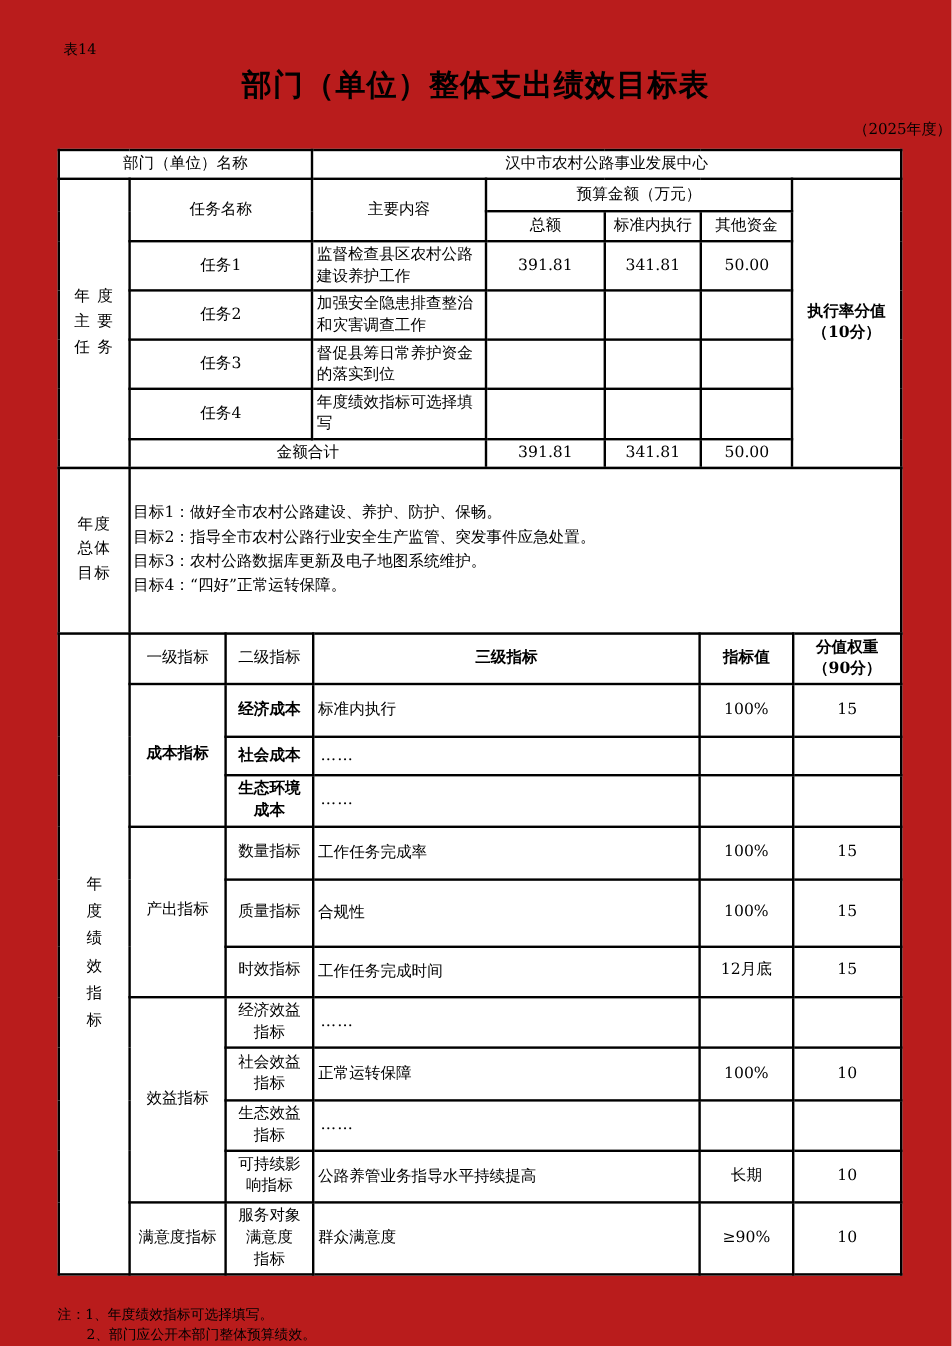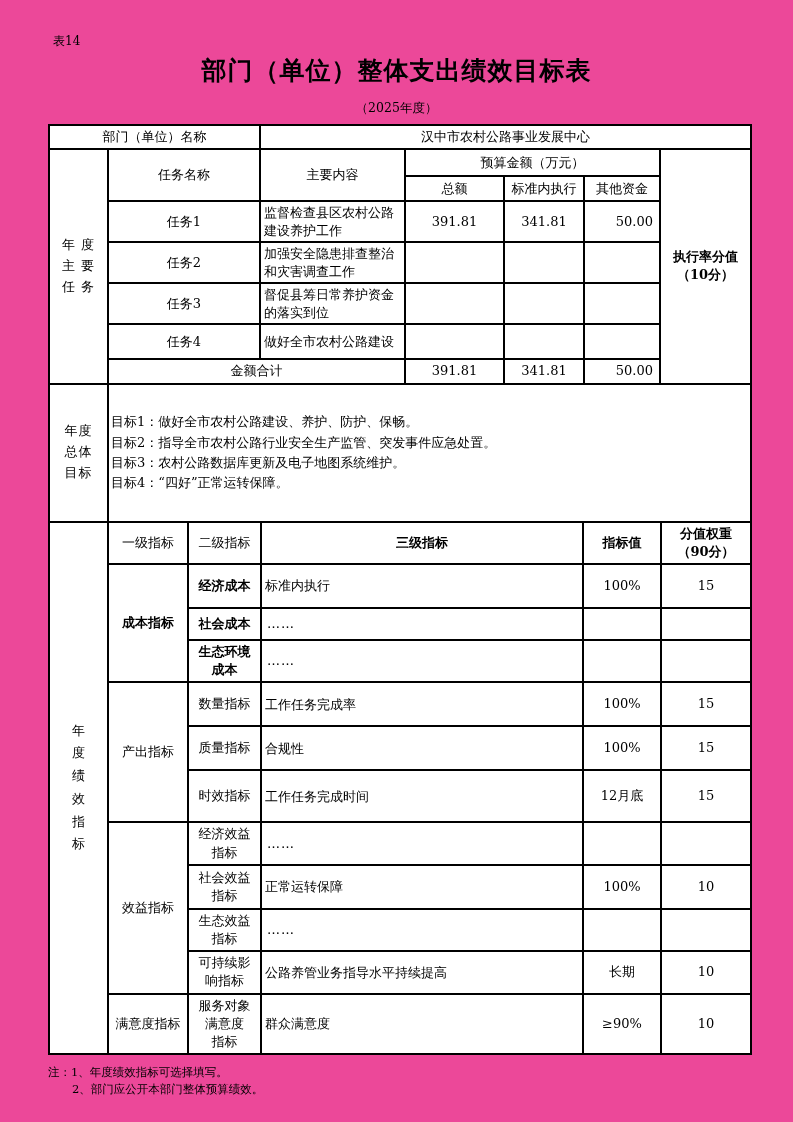--- a/index.html
+++ b/index.html
@@ -3,59 +3,59 @@
 <meta charset="utf-8">
 <style>
   * { margin:0; padding:0; box-sizing:border-box; }
   html,body { background:#ffffff; }
   body {
     width:793px; height:1122px;
     font-family:"DejaVu Serif","Liberation Serif",serif;
     color:#000;
     position:relative;
   }
-  .sheet { position:absolute; inset:0; background:#ec4899; }
+  .sheet { position:absolute; inset:0; background:#b91c1c; }
 
   .sheet-label {
     position:absolute; left:53px; top:33px;
     font-size:12px;
   }
   .page-title {
     position:absolute; left:0; right:0; top:54px;
     text-align:center; font-size:25px; font-weight:700;
     letter-spacing:1px;
   }
   .page-subtitle {
     position:absolute; left:0; right:0; top:100px;
-    text-align:center; font-size:12.5px;
+    text-align:right; font-size:12.5px;
   }
 
   .table-wrap { position:absolute; left:48px; top:124px; width:703px; }
 
   table { border-collapse:collapse; table-layout:fixed; width:702px; background:#fff; }
   .tbl-b, .tbl-c { margin-top:-2px; }
   td {
     border:2px solid #000;
     font-size:13px;
     text-align:center;
     vertical-align:middle;
     padding:2px 3px;
     line-height:1.4;
     overflow:hidden;
   }
   .bold { font-weight:700; }
   .pre { white-space:pre-line; }
   .left { text-align:left; padding-left:3px; line-height:1.35; }
-  .right { text-align:right; padding-right:6px; }
+  .right { text-align:right; padding-right:18px; }
   .side-v { white-space:pre-line; line-height:1.6; letter-spacing:1px;margin-left:20px; }
   .side-v6 { white-space:pre-line; line-height:1.75; }
   .goals-cell { text-align:left; padding-left:2px; line-height:1.55; }
   .dots { text-align:left; padding-left:5px; letter-spacing:1px; }
 
-  .notes { margin-top:9px; font-size:11.5px; line-height:1.45; }
+  .notes { margin-top:24px; font-size:11.5px; line-height:1.45; }
   .notes .n2 { padding-left:24px; }
 </style>
 </head>
 <body>
 
 <div class="sheet">
 
   <div class="sheet-label">表14</div>
   <div class="page-title">部门（单位）整体支出绩效目标表</div>
   <div class="page-subtitle">（2025年度）</div>
@@ -108,21 +108,21 @@
       </tr>
       <tr style="height:35px">
         <td>任务3</td>
         <td class="left">督促县筹日常养护资金的落实到位</td>
         <td></td>
         <td></td>
         <td class="right"></td>
       </tr>
       <tr style="height:35px">
         <td>任务4</td>
-        <td class="left">做好全市农村公路建设</td>
+        <td class="left">年度绩效指标可选择填写</td>
         <td></td>
         <td></td>
         <td class="right"></td>
       </tr>
       <tr style="height:19px">
         <td colspan="2">金额合计</td>
         <td>391.81</td>
         <td>341.81</td>
         <td class="right">50.00</td>
       </tr>
@@ -195,27 +195,27 @@
         <td></td>
       </tr>
 
       <tr style="height:44px">
         <td rowspan="3">产出指标</td>
         <td class="pre">数量指标</td>
         <td class="left">工作任务完成率</td>
         <td>100%</td>
         <td>15</td>
       </tr>
-      <tr style="height:44px">
+      <tr style="height:56px">
         <td class="pre">质量指标</td>
         <td class="left">合规性</td>
         <td>100%</td>
         <td>15</td>
       </tr>
-      <tr style="height:52px">
+      <tr style="height:42px">
         <td class="pre">时效指标</td>
         <td class="left">工作任务完成时间</td>
         <td>12月底</td>
         <td>15</td>
       </tr>
 
       <tr style="height:42px">
         <td rowspan="4">效益指标</td>
         <td class="pre">经济效益
 指标</td>

